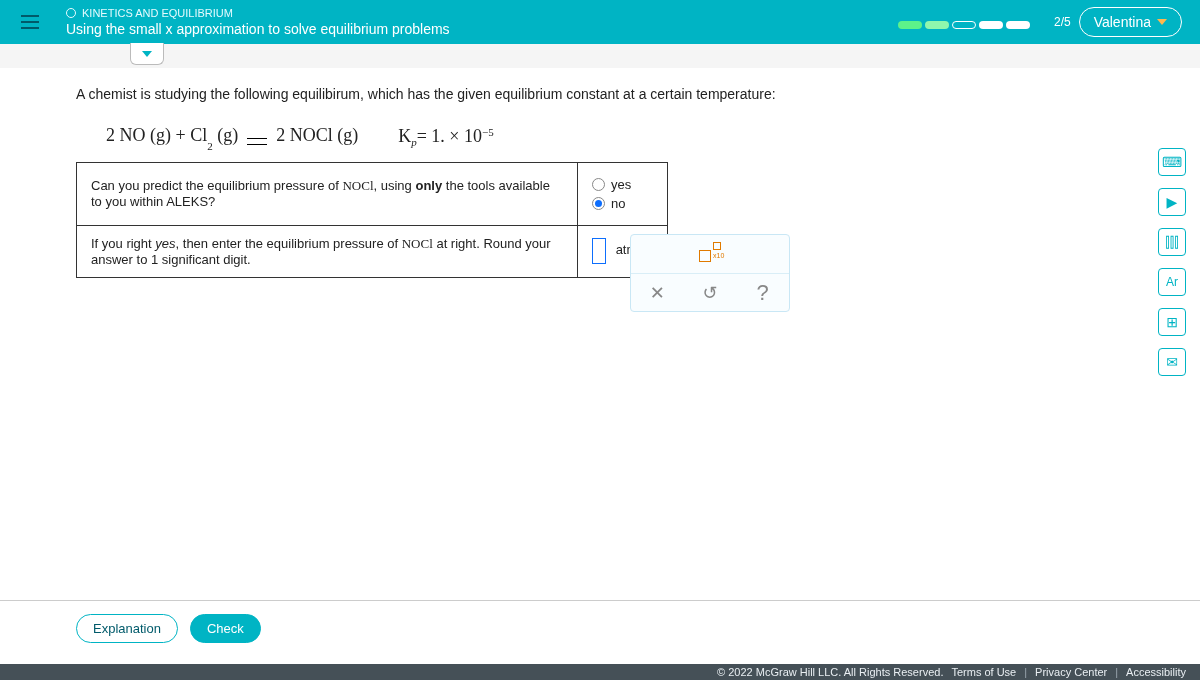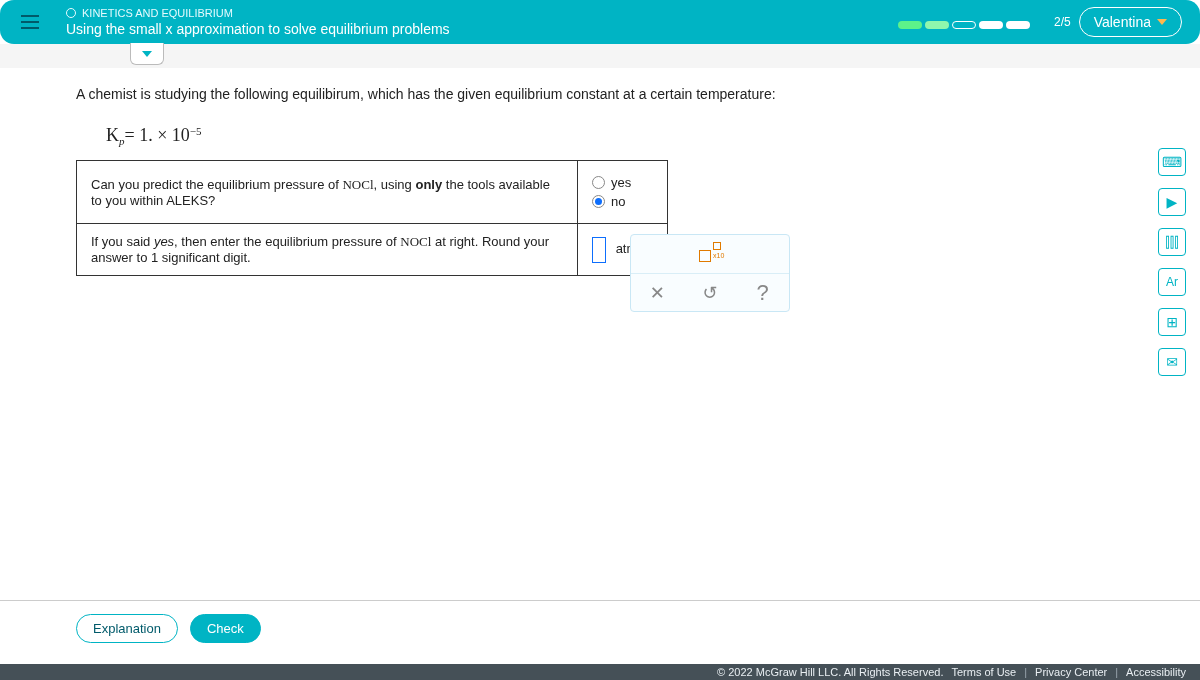--- a/index.html
+++ b/index.html
@@ -18,21 +18,20 @@
     background: #fff;
   }
   .header {
     background: #00b4c4;
     color: #fff;
     height: 44px;
     display: flex;
     align-items: center;
     padding: 0 18px 0 0;
     position: relative;
-    border-radius: 14px;
   }
   .menu-btn {
     width: 60px;
     height: 44px;
     display: flex;
     align-items: center;
     justify-content: center;
     cursor: pointer;
   }
   .hamburger {
@@ -235,20 +234,30 @@
   <div class="subhdr" data-interactable="false">
     <div class="drop-tab" data-interactable="true">
       <span class="chev" data-interactable="false"></span>
     </div>
   </div>
 
   <div class="content" data-interactable="false">
     <div class="stem" data-interactable="false">A chemist is studying the following equilibirum, which has the given equilibrium constant at a certain temperature:</div>
 
     <div class="equation" data-interactable="false">
+      <span data-interactable="false">
+        <span data-interactable="false">2 NO</span>
+        <span data-interactable="false">(g)</span>
+        <span data-interactable="false"> + </span>
+        <span data-interactable="false">Cl</span><span class="sub" data-interactable="false">2</span>
+        <span data-interactable="false">(g)</span>
+        &nbsp;<span class="rxn-arrow" data-interactable="false"></span>&nbsp;
+        <span data-interactable="false">2 NOCl</span>
+        <span data-interactable="false">(g)</span>
+      </span>
       <span class="kp" data-interactable="false">
         <span data-interactable="false">K</span>
           <span class="sub" style="font-style:italic;" data-interactable="false">p</span>
         <span data-interactable="false"> = 1. × 10</span>
           <span class="sup" data-interactable="false">−5</span>
       </span>
     </div>
 
 
     <table class="qtable" data-interactable="false">
@@ -263,21 +272,21 @@
             <span data-interactable="false">yes</span>
           </div>
           <div class="radio-row" data-interactable="true">
             <span class="radio sel" data-interactable="false"></span>
             <span data-interactable="false">no</span>
           </div>
         </td>
       </tr>
       <tr>
         <td data-interactable="false">
-          <span data-interactable="false">If you said </span><i data-interactable="false">yes</i><span data-interactable="false">, then enter the equilibrium pressure of </span><span class="num" data-interactable="false">NOCl</span><span data-interactable="false"> at right. Round your answer to 1 significant digit.</span>
+          <span data-interactable="false">If you right </span><i data-interactable="false">yes</i><span data-interactable="false">, then enter the equilibrium pressure of </span><span class="num" data-interactable="false">NOCl</span><span data-interactable="false"> at right. Round your answer to 1 significant digit.</span>
         </td>
         <td class="opt" data-interactable="false">
           <span class="ansbox" data-interactable="true"></span>
           <span data-interactable="false">atm</span>
         </td>
       </tr>
     </tbody>
       </table>
   </div>
 

